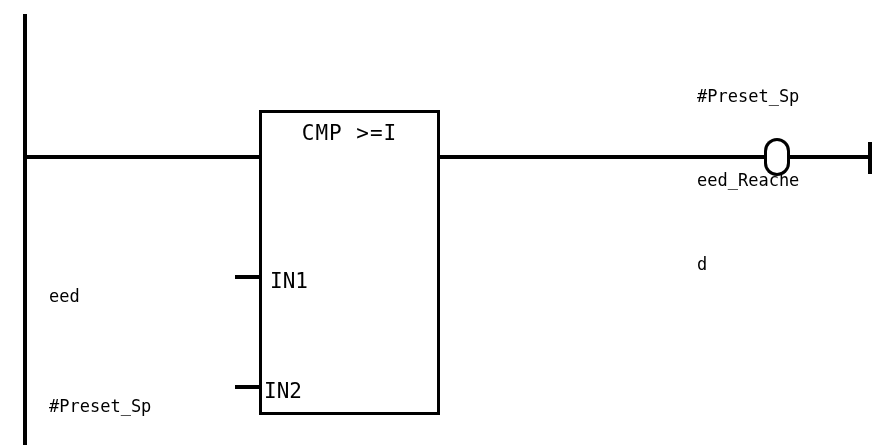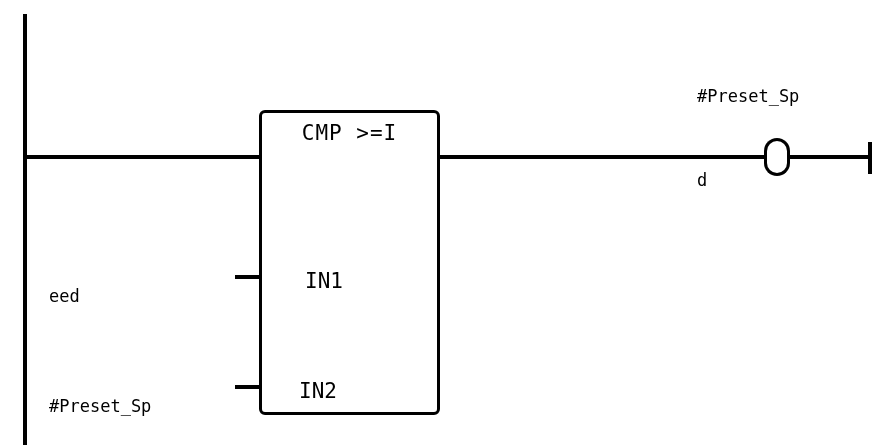--- a/index.html
+++ b/index.html
@@ -44,21 +44,20 @@
     color: #000000;
     letter-spacing: 1px;
     white-space: pre;
   }
   .fb-pin {
     position: absolute;
     font-size: 21px;
     line-height: 21px;
     color: #000000;
     white-space: pre;
-    margin-left: 35px;
   }
 
   
   .label-block {
     position: absolute;
     font-size: 17px;
     line-height: 28px;
     color: #000000;
     white-space: pre;
   }
@@ -98,21 +97,21 @@
 </style>
 </head>
 <body>
 
 <div id="canvas">
 
   <div class="wire-v" style="left:23px; top:14px; width:4px; height:431px;"></div>
 
   <div class="wire-h" style="left:23px; top:155px; width:238px; height:4px;"></div>
 
-  <div class="fb-box" style="left:259px; top:110px; width:181px; height:305px;border-radius:6px;">
+  <div class="fb-box" style="left:259px; top:110px; width:181px; height:305px;">
     <div class="fb-title">CMP &gt;=I</div>
     <div class="fb-pin" style="left:8px; top:158px;">IN1</div>
     <div class="fb-pin" style="left:2px; top:268px;">IN2</div>
   </div>
 
   <div class="wire-h" style="left:235px; top:275px; width:26px; height:4px;"></div>
 
   <div class="wire-h" style="left:235px; top:385px; width:26px; height:4px;"></div>
 
   <div class="label-block" style="left:49px; top:226px;">
@@ -121,20 +120,21 @@
 
   <div class="label-block" style="left:49px; top:336px;">
     <span class="label-line">#Preset_Sp</span>
     
   </div>
 
   <div class="wire-h" style="left:438px; top:155px; width:327px; height:4px;"></div>
 
   <div class="label-block" style="left:697px; top:26px;">
     <span class="label-line">#Preset_Sp</span>
+    <span class="label-line">eed_Reache</span>
     <span class="label-line">d</span>
   </div>
 
   <div class="coil" style="left:764px; top:138px;">
     <span class="paren paren-left"></span>
     <span class="paren paren-right"></span>
   </div>
 
   <div class="wire-h" style="left:789px; top:155px; width:82px; height:4px;"></div>
 

